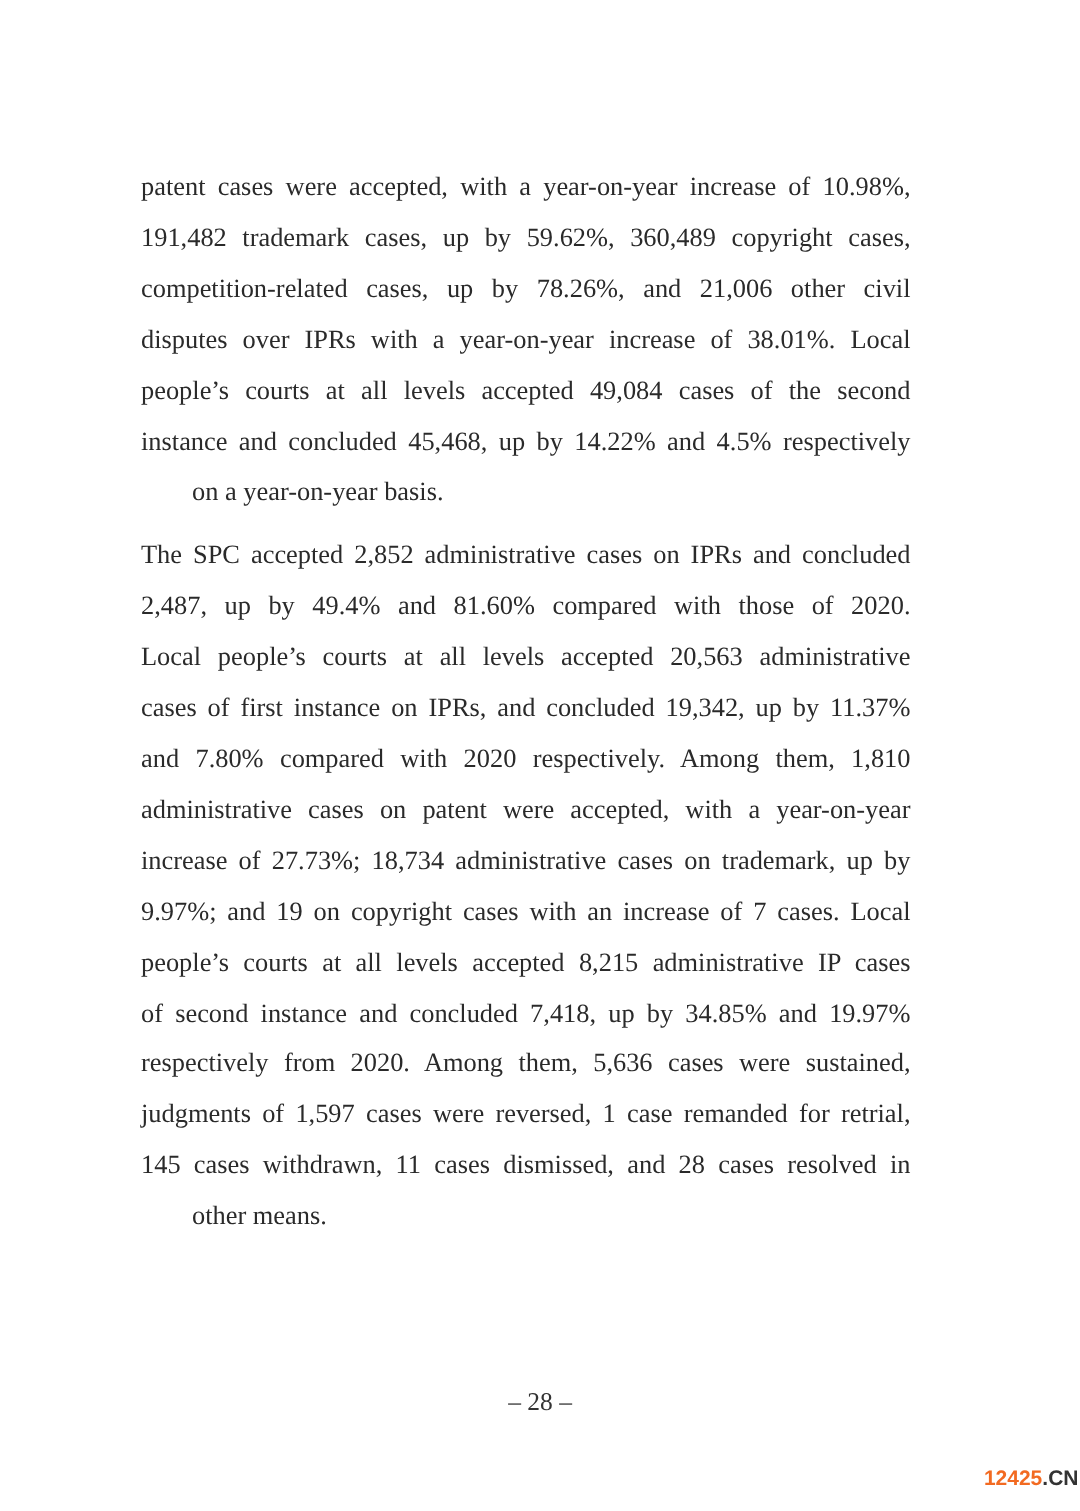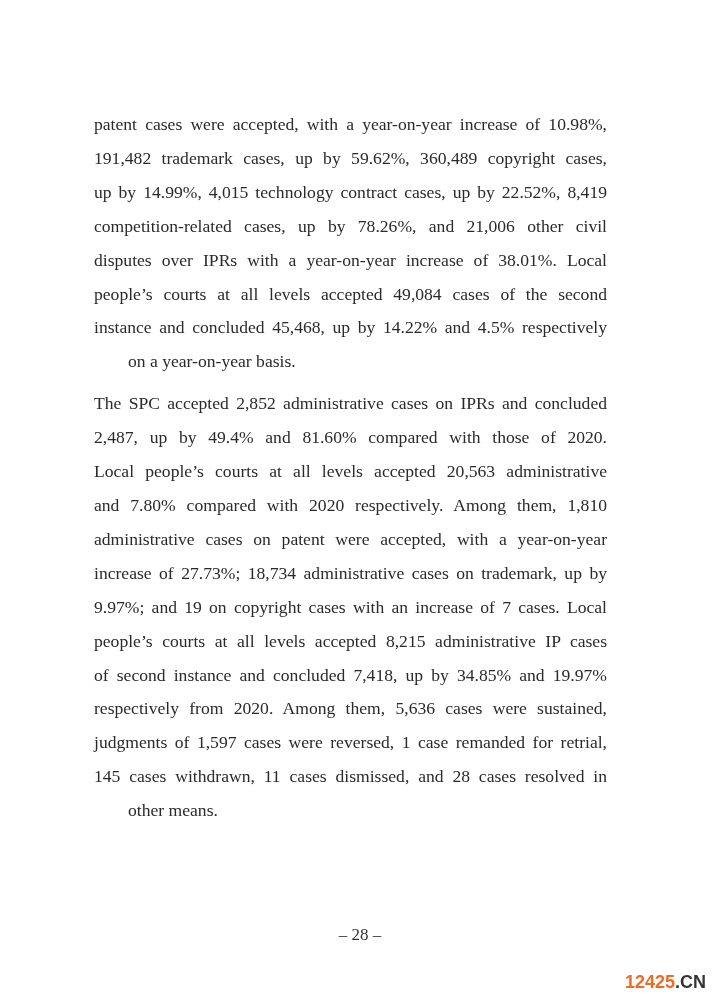--- a/index.html
+++ b/index.html
@@ -11,44 +11,44 @@
   .page { position: absolute; left: 94px; top: 108px; width: 513px; }
   .para { margin: 0; font-size: 17.6px; line-height: 33.9px; text-align: justify; text-align-last: left; }
   .para + .para { margin-top: 8px; }
   .line { display: block; white-space: nowrap; text-align-last: justify; }
   .line.last { text-align-last: left; margin-left: 34px; }
   .page-number {
     position: absolute; top: 925px; left: 0; width: 720px; text-align: center;
     font-size: 17px; color: #333;
   }
   .watermark {
-    position: absolute; right: 14px; bottom: 14px;
-    font-family: "Liberation Sans", "DejaVu Sans", sans-serif; font-weight: bold; font-size: 18px;
+    position: absolute; right: 1px; bottom: 14px;
+    font-family: "Liberation Sans", "DejaVu Sans", sans-serif; font-weight: bold; font-size: 14px;
   }
   .wm-num { color: #f26a21; }
   .wm-dom { color: #333333; }
 </style>
 </head>
 <body>
 
 <div class="page">
   <p class="para">
     <span class="line">patent cases were accepted, with a year-on-year increase of 10.98%,</span>
     <span class="line">191,482 trademark cases, up by 59.62%, 360,489 copyright cases,</span>
-    <span class="line">up by 14.99%, 4,015 technology contract cases, up by 22.52%, 8,419</span>
     <span class="line">competition-related cases, up by 78.26%, and 21,006 other civil</span>
     <span class="line">disputes over IPRs with a year-on-year increase of 38.01%. Local</span>
     <span class="line">people’s courts at all levels accepted 49,084 cases of the second</span>
     <span class="line">instance and concluded 45,468, up by 14.22% and 4.5% respectively</span>
     <span class="line last">on a year-on-year basis.</span>
   </p>
   <p class="para">
     <span class="line">The SPC accepted 2,852 administrative cases on IPRs and concluded</span>
     <span class="line">2,487, up by 49.4% and 81.60% compared with those of 2020.</span>
     <span class="line">Local people’s courts at all levels accepted 20,563 administrative</span>
+    <span class="line">cases of first instance on IPRs, and concluded 19,342, up by 11.37%</span>
     <span class="line">and 7.80% compared with 2020 respectively. Among them, 1,810</span>
     <span class="line">administrative cases on patent were accepted, with a year-on-year</span>
     <span class="line">increase of 27.73%; 18,734 administrative cases on trademark, up by</span>
     <span class="line">9.97%; and 19 on copyright cases with an increase of 7 cases. Local</span>
     <span class="line">people’s courts at all levels accepted 8,215 administrative IP cases</span>
     <span class="line">of second instance and concluded 7,418, up by 34.85% and 19.97%</span>
     <span class="line">respectively from 2020. Among them, 5,636 cases were sustained,</span>
     <span class="line">judgments of 1,597 cases were reversed, 1 case remanded for retrial,</span>
     <span class="line">145 cases withdrawn, 11 cases dismissed, and 28 cases resolved in</span>
     <span class="line last">other means.</span>

